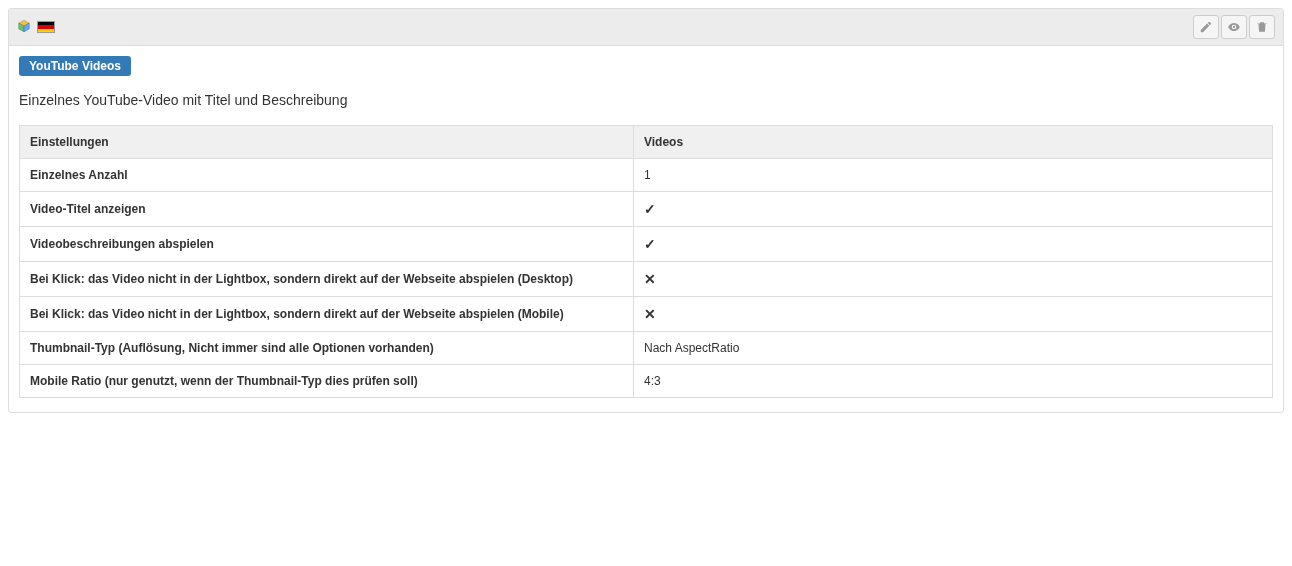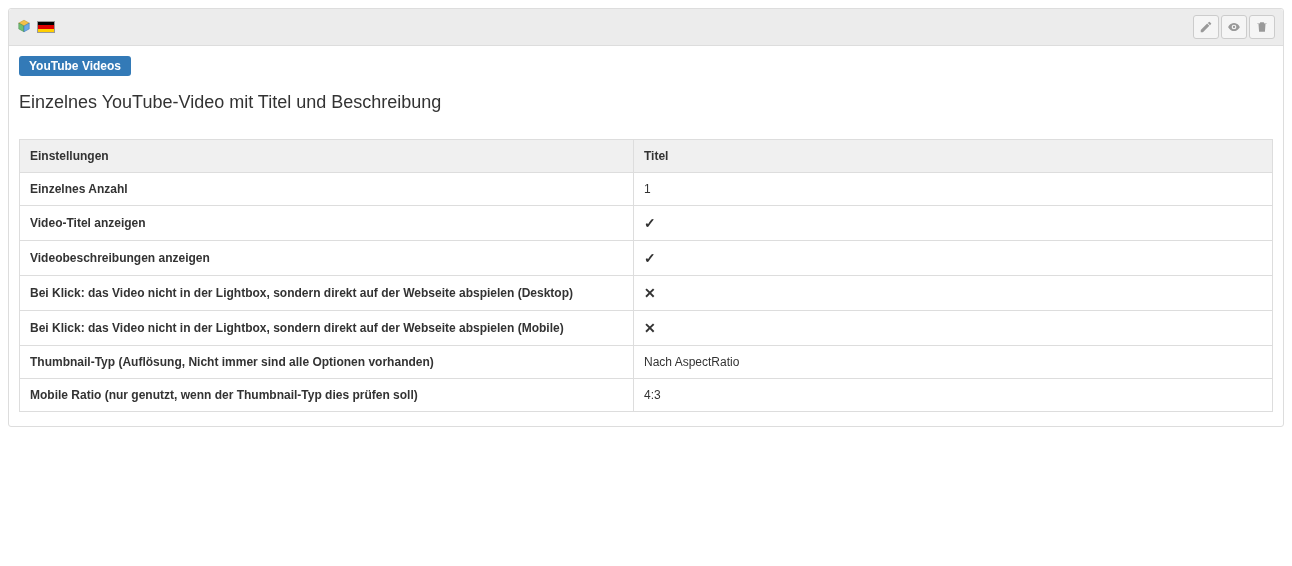--- a/index.html
+++ b/index.html
@@ -66,23 +66,23 @@
     display: inline-block;
     background: #337ab7;
     color: #fff;
     font-size: 12px;
     font-weight: bold;
     padding: 3px 10px;
     border-radius: 3px;
     margin-bottom: 16px;
   }
   .section-title {
-    font-size: 18px;
+    font-size: 14px;
     color: #333;
-    margin: 0 0 26px 0;
+    margin: 0 0 17px 0;
   }
   table.settings {
     width: 100%;
     border-collapse: collapse;
     border: 1px solid #ddd;
     padding-left: 44px;
   }
   table.settings th, table.settings td {
     border: 1px solid #ddd;
     padding: 9px 10px;
@@ -142,34 +142,34 @@
   </div>
 
   <div class="panel-body">
     <span class="badge">YouTube Videos</span>
     <div class="section-title">Einzelnes YouTube-Video mit Titel und Beschreibung</div>
 
     <table class="settings">
       <thead>
         <tr>
           <th>Einstellungen</th>
-          <th>Titel</th>
+          <th>Videos</th>
         </tr>
       </thead>
       <tbody id="settings-body">
           <tr>
             <td class="key">Einzelnes Anzahl</td>
             <td class="val">1</td>
           </tr>
           <tr>
             <td class="key">Video-Titel anzeigen</td>
             <td class="val"><span class="bool-icon">✓</span></td>
           </tr>
           <tr>
-            <td class="key">Videobeschreibungen anzeigen</td>
+            <td class="key">Videobeschreibungen abspielen</td>
             <td class="val"><span class="bool-icon">✓</span></td>
           </tr>
           <tr>
             <td class="key">Bei Klick: das Video nicht in der Lightbox, sondern direkt auf der Webseite abspielen (Desktop)</td>
             <td class="val"><span class="bool-icon">✕</span></td>
           </tr>
           <tr>
             <td class="key">Bei Klick: das Video nicht in der Lightbox, sondern direkt auf der Webseite abspielen (Mobile)</td>
             <td class="val"><span class="bool-icon">✕</span></td>
           </tr>

